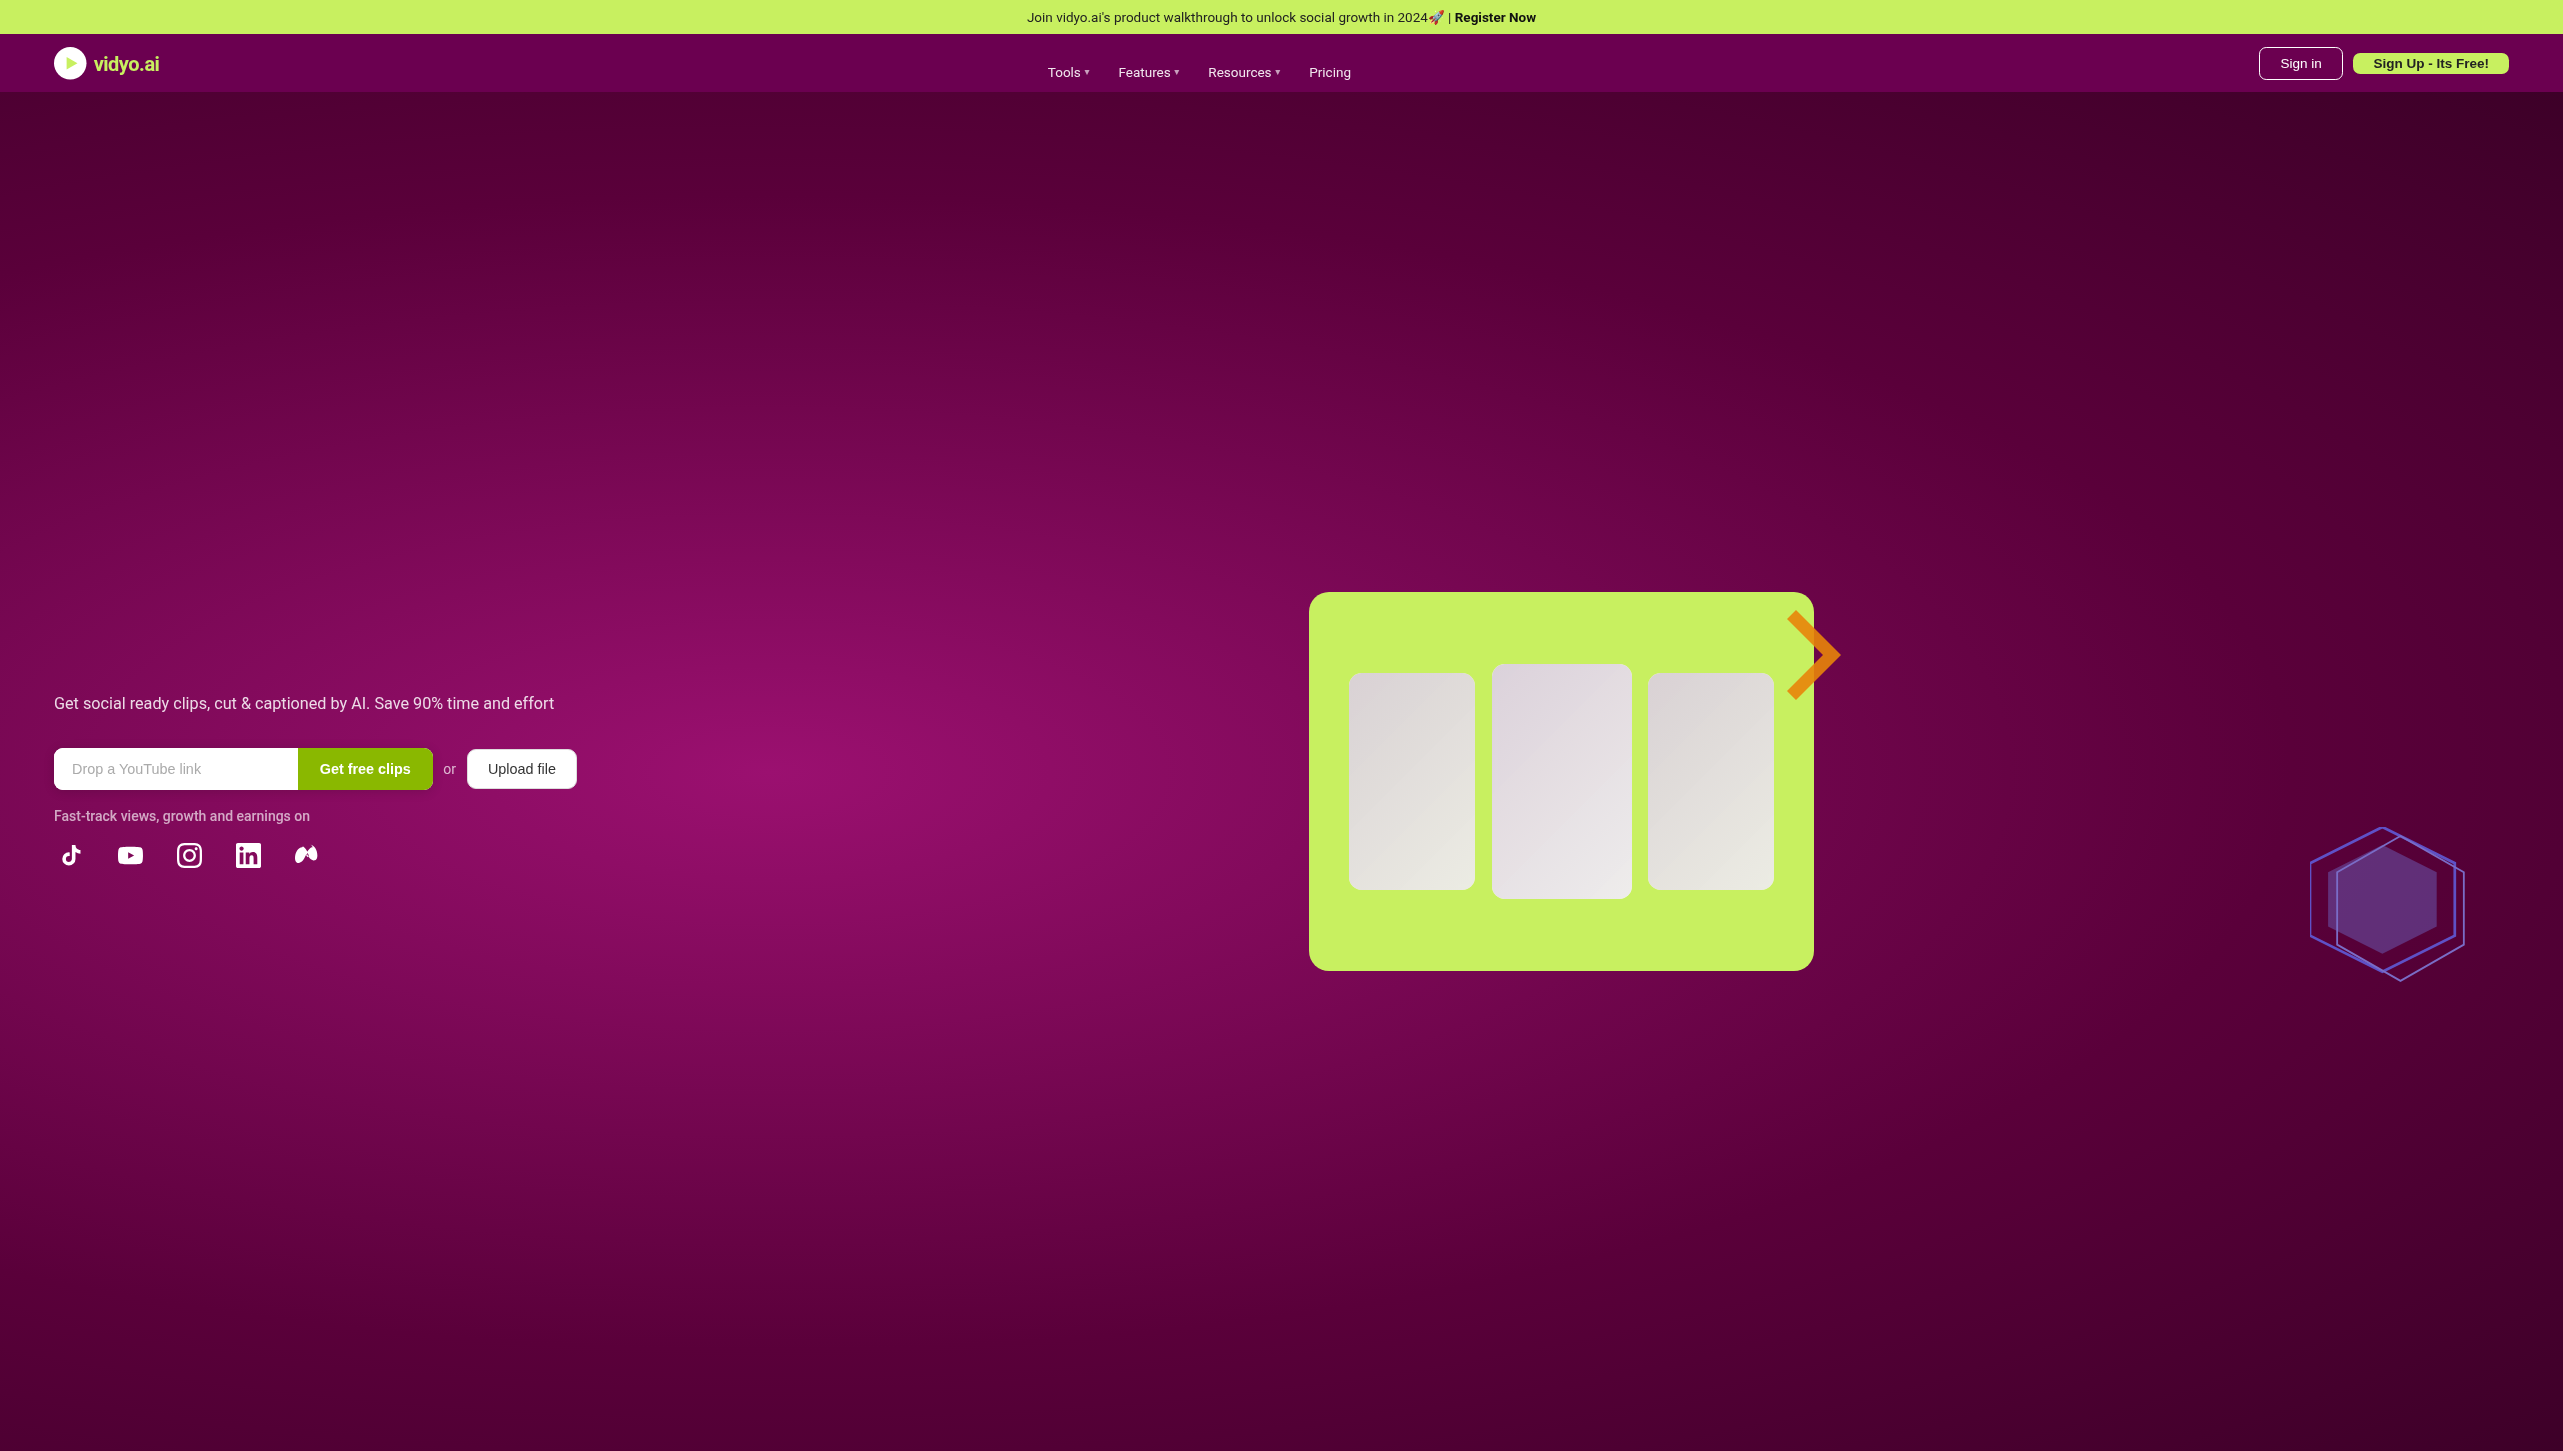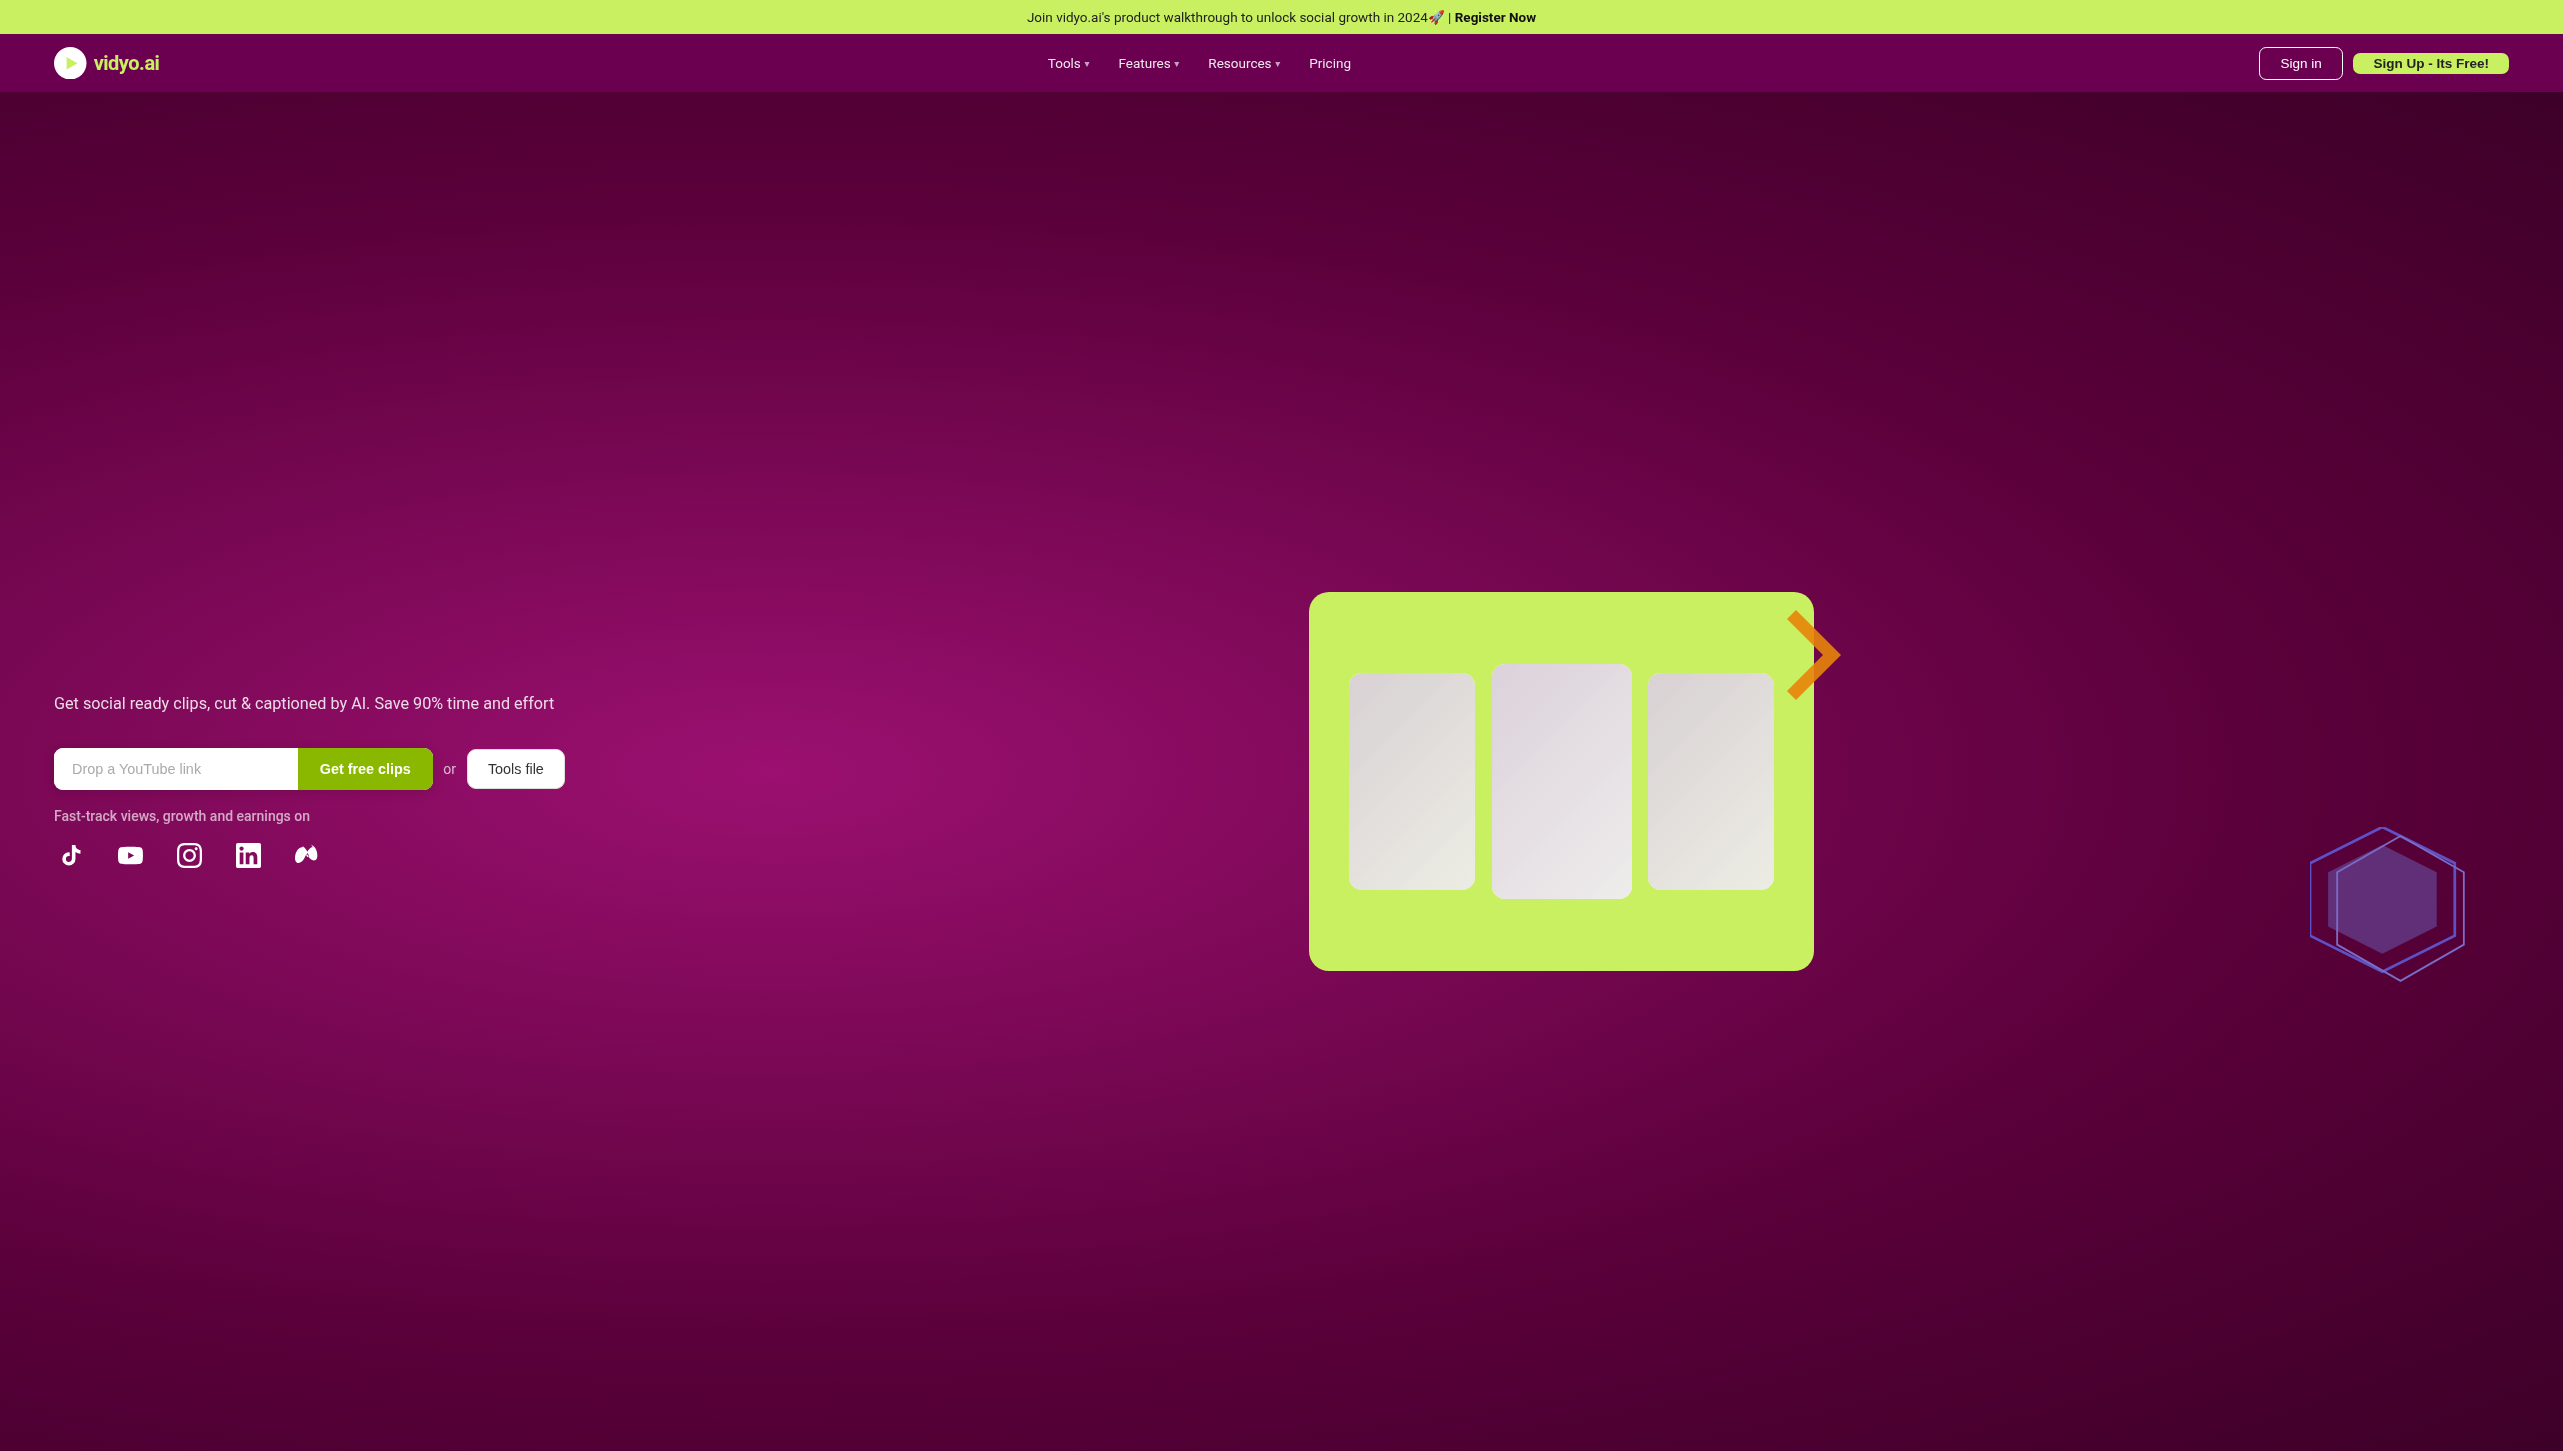--- a/index.html
+++ b/index.html
@@ -20,21 +20,21 @@
       font-weight: 400;
     }
     .announcement-bar strong {
       font-weight: 700;
       color: #111;
     }
 
     
     .navbar {
       display: flex;
-      align-items: center;
+      align-items: flex-end;
       justify-content: space-between;
       padding: 12.6px 54px;
       background: transparent;
     }
     .logo {
       display: flex;
       align-items: center;
       gap: 7.2px;
       cursor: pointer;
     }
@@ -288,21 +288,21 @@
 <section class="hero">
   <div class="hero-left">
     <p class="hero-subtitle">Get social ready clips, cut &amp; captioned by AI. Save 90% time and effort</p>
 
     <div class="hero-input-row">
       <div class="input-btn-group">
         <input class="url-input" type="text" placeholder="Drop a YouTube link" style="">
         <button class="btn-get-clips">Get free clips</button>
       </div>
       <span class="or-divider">or</span>
-      <button class="btn-upload">Tools file</button>
+      <button class="btn-upload">Upload file</button>
     </div>
 
     <p class="social-label">Fast-track views, growth and earnings on</p>
 
     <div class="social-icons">
 
       <div class="social-icon">
         <svg viewBox="0 0 24 24" xmlns="http://www.w3.org/2000/svg">
           <path d="M19.59 6.69a4.83 4.83 0 0 1-3.77-4.25V2h-3.45v13.67a2.89 2.89 0 0 1-2.88 2.5 2.89 2.89 0 0 1-2.89-2.89 2.89 2.89 0 0 1 2.89-2.89c.28 0 .54.04.79.1V9.01a6.33 6.33 0 0 0-.79-.05 6.34 6.34 0 0 0-6.34 6.34 6.34 6.34 0 0 0 6.34 6.34 6.34 6.34 0 0 0 6.33-6.34V8.69a8.18 8.18 0 0 0 4.79 1.54V6.78a4.85 4.85 0 0 1-1.02-.09z"></path>
         </svg>

